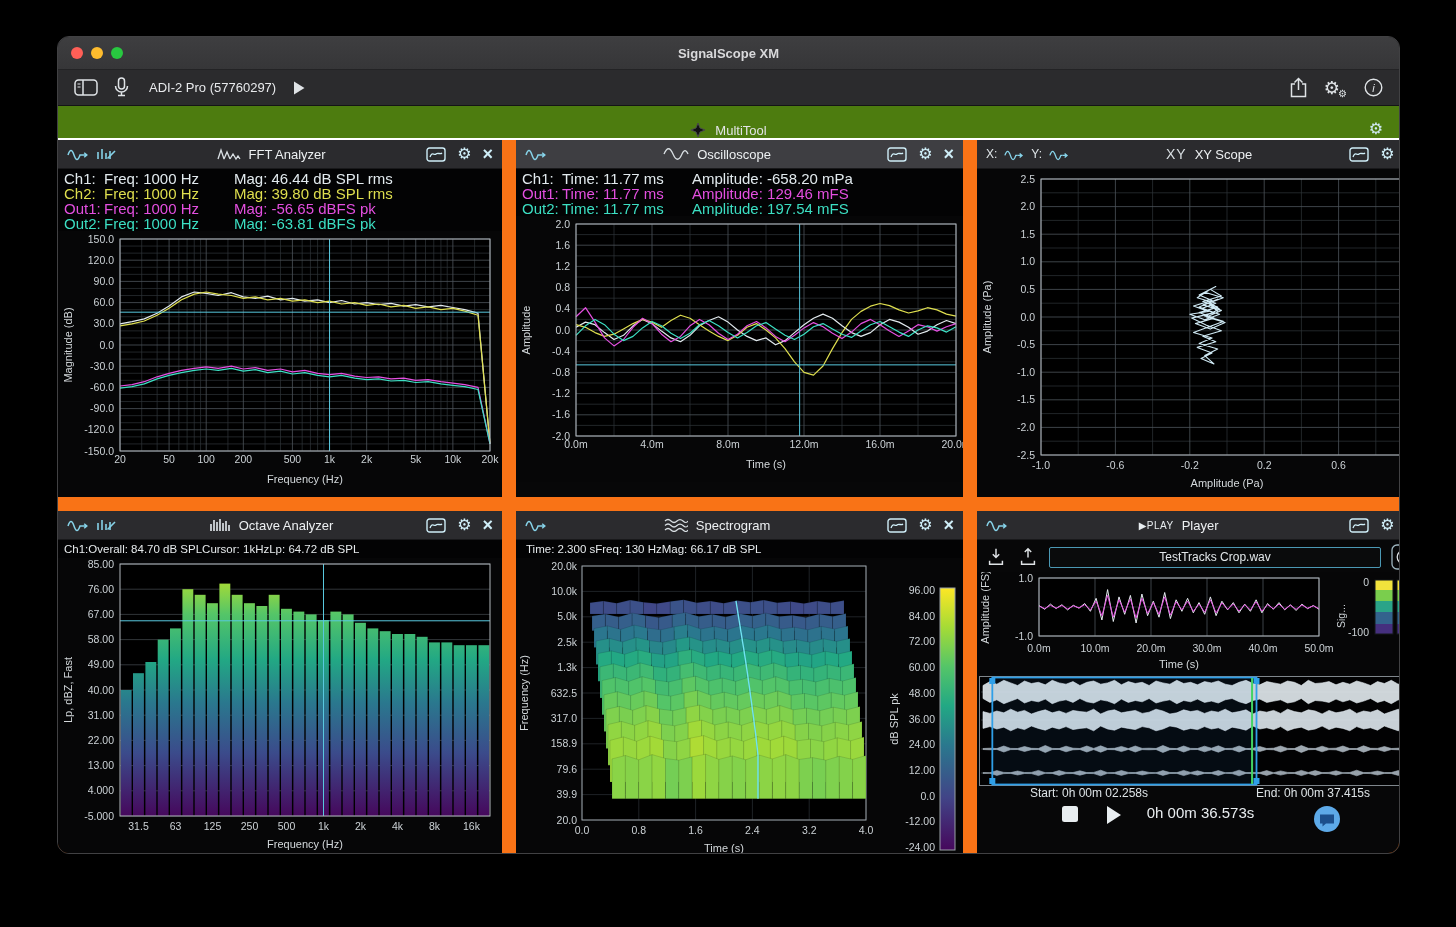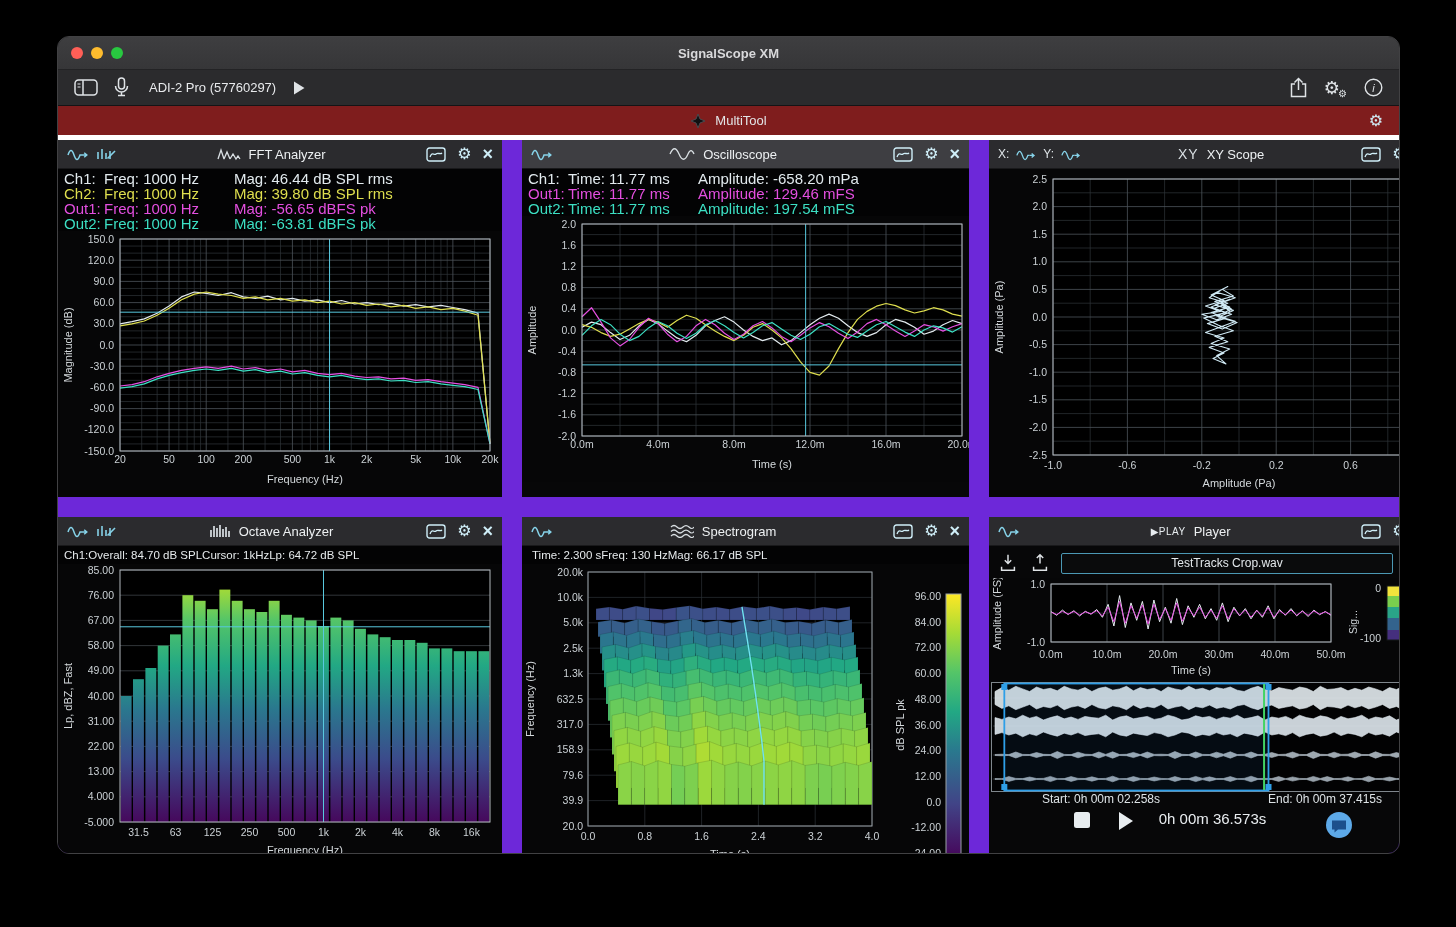--- a/index.html
+++ b/index.html
@@ -6,23 +6,23 @@
 html,body{margin:0;padding:0;background:#000;width:1456px;height:927px;overflow:hidden;font-family:"Liberation Sans",sans-serif}
 .window{position:absolute;left:57px;top:36px;width:1343px;height:818px;border-radius:12px;background:#161618;overflow:hidden;border:1px solid #414143;box-shadow:0 20px 60px rgba(0,0,0,.7)}
 .titlebar{height:33px;background:linear-gradient(#3e3e40,#363638);display:flex;align-items:center;position:relative;border-bottom:1px solid #232325}
 .lights{position:absolute;left:13px;top:0;height:100%;display:flex;align-items:center;gap:8px}
 .lt{width:12px;height:12px;border-radius:50%}
 .title{width:100%;text-align:center;color:#d9d9db;font-size:13px;font-weight:700}
 .toolbar{height:36px;background:#2b2b2d;border-bottom:1px solid #141416;display:flex;align-items:center;padding:0 16px;gap:16px}
 .tb-dev{color:#e8eaec;font-size:13px;margin-left:4px}
 .sp{flex:1}
 .tbic{display:inline-flex;align-items:center}
-.mtbar{height:34px;background:#7f1d1d;border-bottom:5px solid #ffffff;display:flex;align-items:center;justify-content:center;gap:9px;position:relative;color:#e2e4e6;font-size:13px}
+.mtbar{height:34px;background:#4d7c0f;border-bottom:2px solid #ffffff;display:flex;align-items:flex-end;justify-content:center;gap:9px;position:relative;color:#e2e4e6;font-size:13px}
 .mtgear{position:absolute;right:16px;color:#cfe9f2;font-size:16px}
-.grid{display:grid;grid-template-columns:444px 447px 448px;grid-template-rows:357px 356px;gap:20px;background:#6d28d9}
+.grid{display:grid;grid-template-columns:444px 447px 448px;grid-template-rows:357px 356px;gap:14px;background:#f97316}
 .panel{background:#070708;display:flex;flex-direction:column;overflow:hidden}
 .phead{height:29px;flex:none;background:#2b2b2e;border-bottom:1px solid #19191b;display:flex;align-items:center;padding:0 9px;gap:8px}
 .phead.active{background:#3e3e42}
 .licons{display:flex;align-items:center;gap:7px;color:#86d2e8}
 .mid{flex:1;display:flex;align-items:center;justify-content:center;gap:8px;color:#d9dfe3}
 .ptitle{font-size:13px;color:#edf0f2}
 .hicons{display:flex;align-items:center;gap:11px}
 .hic{color:#cfeef8}
 .gear{font-size:16px;line-height:1}
 .xbtn{font-size:18px;line-height:1;font-weight:700}

